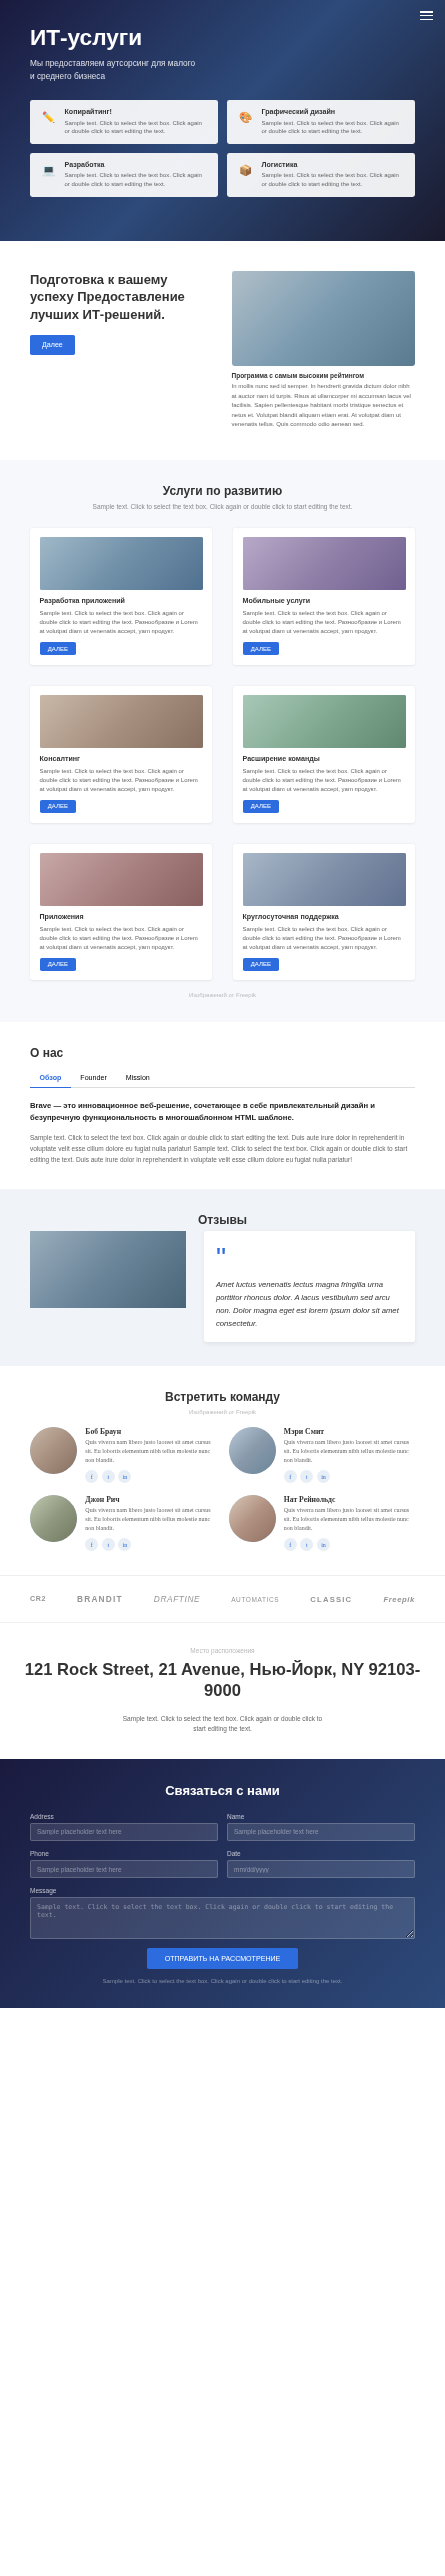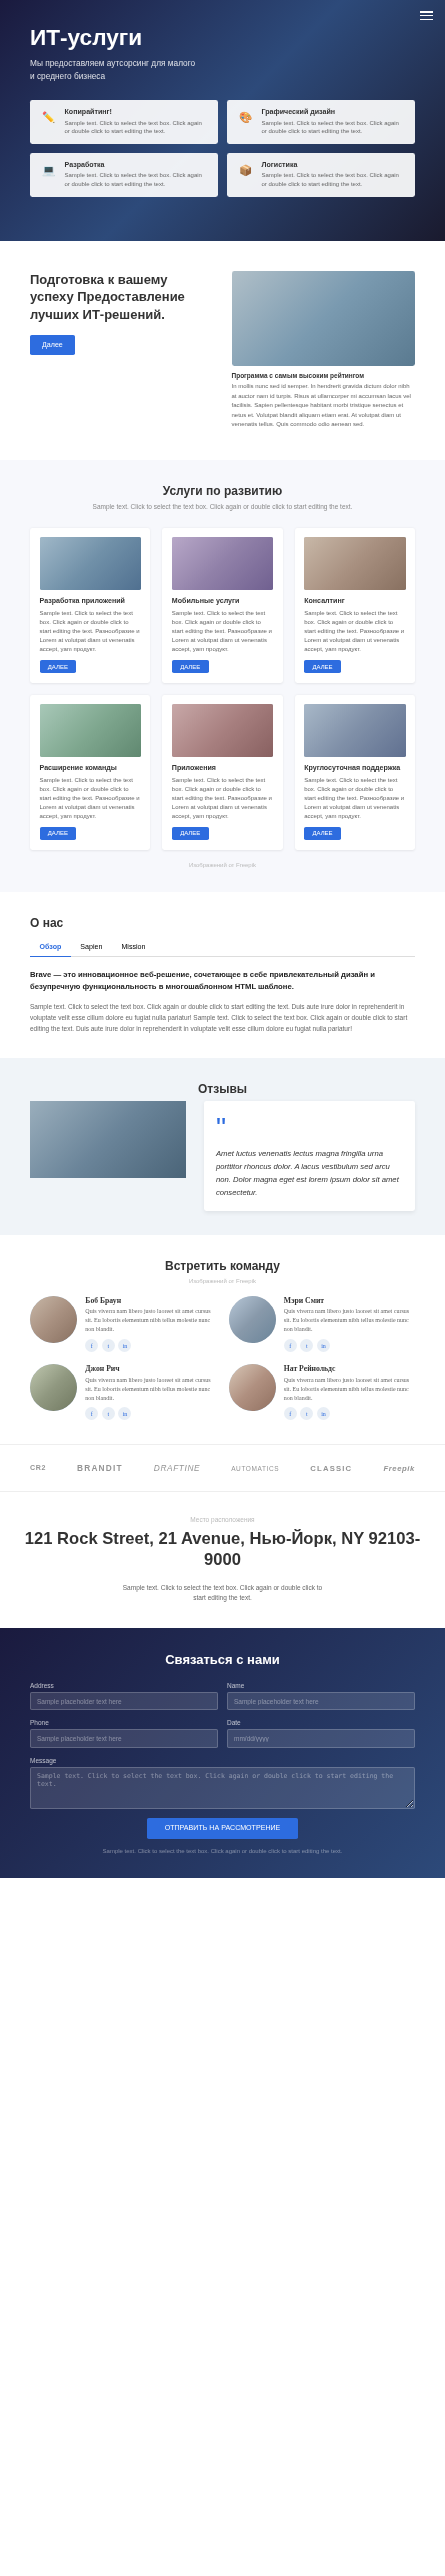--- a/index.html
+++ b/index.html
@@ -66,21 +66,21 @@
     .prep-caption { font-size: 6.5px; font-weight: 700; margin-bottom: 3.6px; }
     .prep-text { font-size: 6px; color: #666; line-height: 1.6; }
 
     
     .section-services {
       background: #f7f8fc;
       padding: 24px 30px;
     }
     .section-title { text-align: center; font-size: 12px; font-weight: 700; margin-bottom: 4.7px; }
     .section-subtitle-text { text-align: center; font-size: 6.5px; color: #888; margin-bottom: 18px; }
-    .services-grid { display: grid; grid-template-columns: 1fr 1fr 1fr; gap: 12px; }
+    .services-grid { display: grid; grid-template-columns: 1fr 1fr; gap: 21px; }
     .service-card {
       background: #fff;
       border-radius: 2.4px;
       padding: 9.5px;
       box-shadow: 0 0.6px 2.4px rgba(0,0,0,0.08);
     }
     .service-img {
       width: 100%; height: 53px; border-radius: 1.8px; margin-bottom: 7.1px;
       background: linear-gradient(135deg, #c0cad4, #8899aa);
     }
@@ -367,21 +367,21 @@
   </div>
     </div>
   <p class="section-footer-note">Изображений от Freepik</p>
 </section>
 
 <section class="section-about">
   <h2 class="about-title">О нас</h2>
   <div class="about-tabs" id="about-tabs">
 
   <button class="about-tab active">Обзор</button>
-      <button class="about-tab">Sapien</button>
+      <button class="about-tab">Founder</button>
       <button class="about-tab">Mission</button>
     </div>
   <p class="about-description">Brave — это инновационное веб-решение, сочетающее в себе привлекательный дизайн и безупречную функциональность в многошаблонном HTML шаблоне.</p>
   <p class="about-text">Sample text. Click to select the text box. Click again or double click to start editing the text. Duis aute irure dolor in reprehenderit in voluptate velit esse cillum dolore eu fugiat nulla pariatur!
 
 Sample text. Click to select the text box. Click again or double click to start editing the text. Duis aute irure dolor in reprehenderit in voluptate velit esse cillum dolore eu fugiat nulla pariatur!</p>
 </section>
 
 <section class="section-testimonials">
   <h2 class="section-title">Отзывы</h2>

